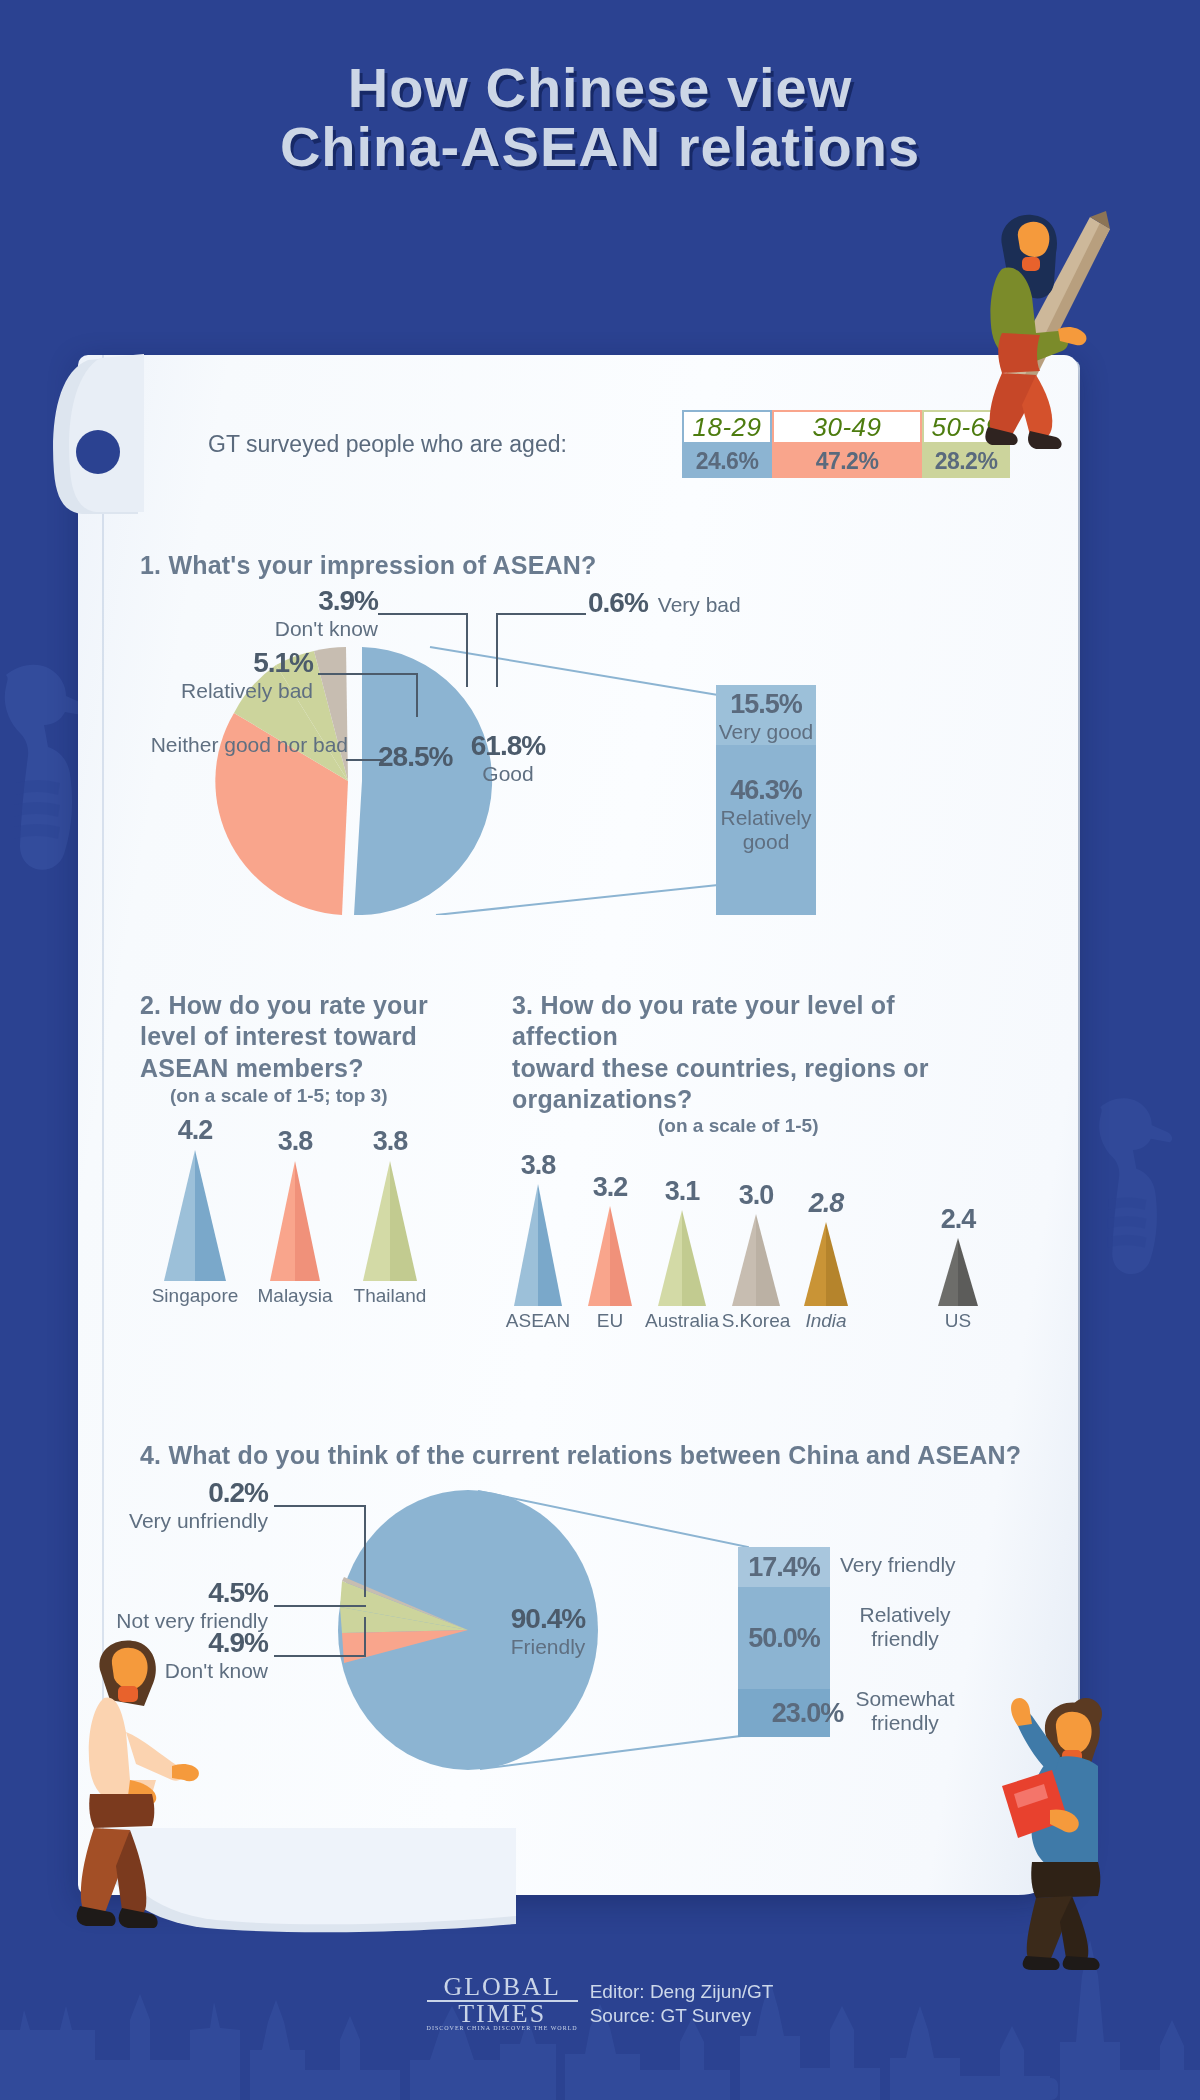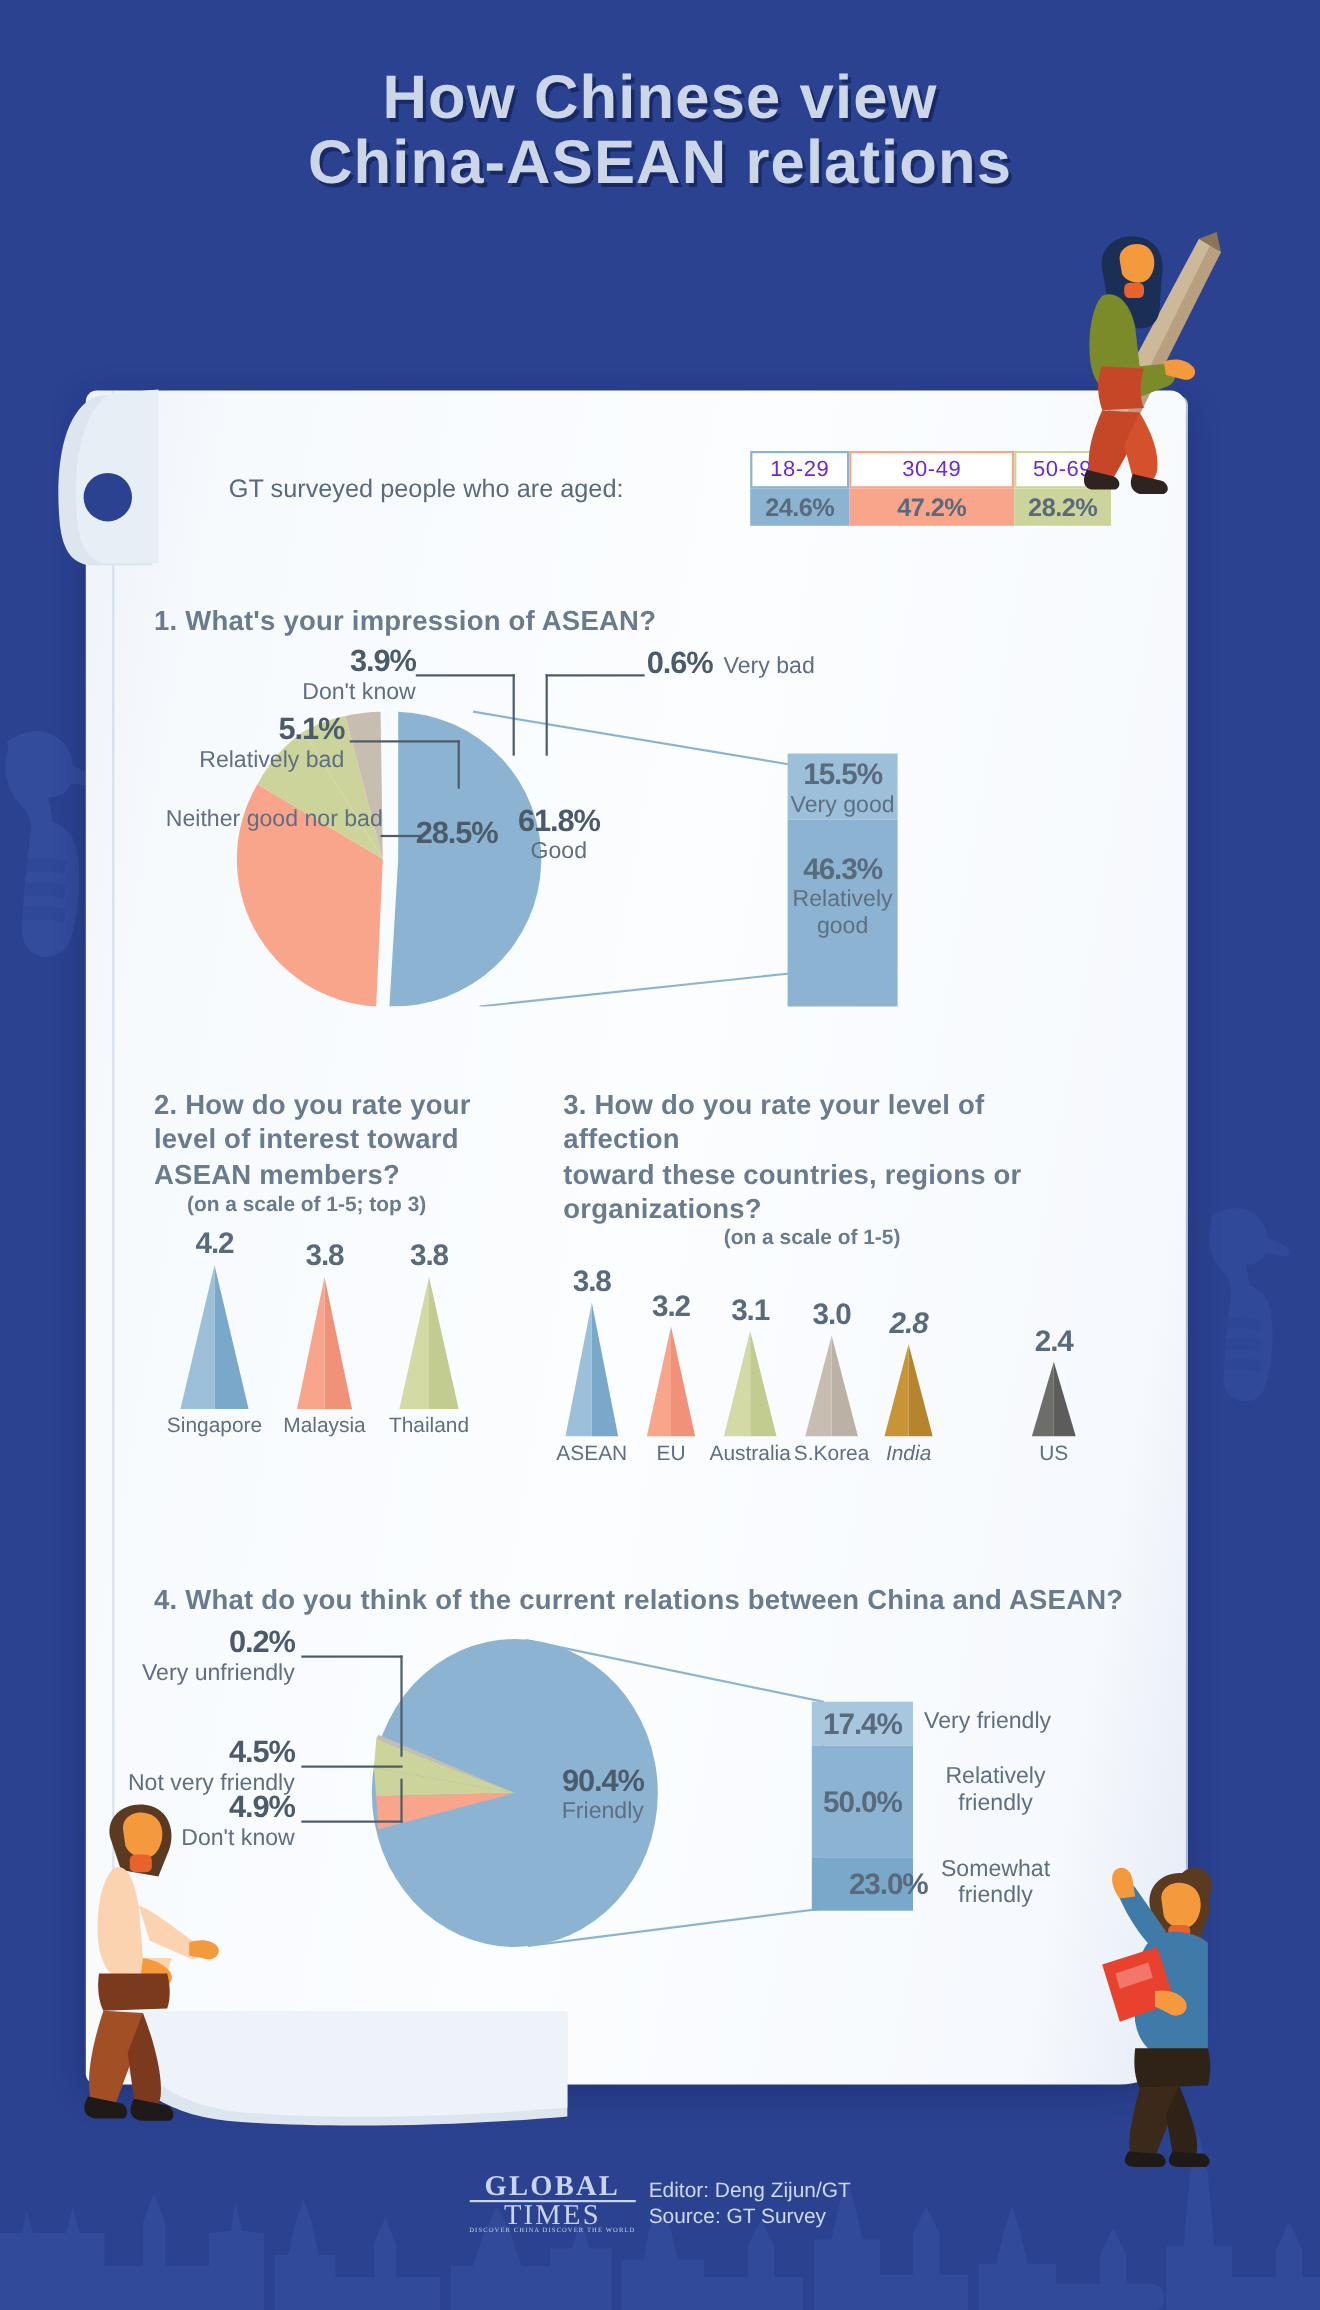--- a/index.html
+++ b/index.html
@@ -39,21 +39,21 @@
     background:linear-gradient(90deg,#dde5f1,#c9d5e6);border-radius:0 8px 40px 0;z-index:2;}
 
   
   .content{position:absolute;left:78px;top:355px;width:1000px;height:1540px;z-index:5;}
 
   .age-row{position:absolute;left:130px;top:55px;width:850px;display:flex;align-items:center;}
   .age-q{font-size:23px;color:#5a6a7d;font-family:"Liberation Sans",sans-serif;}
   .age-bar{display:flex;margin-left:auto;margin-right:48px;}
   .age-seg{display:flex;flex-direction:column;}
   .age-top{height:34px;background:#ffffff;border:2px solid;display:flex;align-items:center;justify-content:center;
-           font-size:20px;color:#6d28d9;letter-spacing:.5px;}
+           font-size:26px;color:#4d7c0f;letter-spacing:.5px;font-style:italic;}
   .age-bot{height:34px;display:flex;align-items:center;justify-content:center;
            font-size:23px;font-weight:bold;color:#5a6a7d;letter-spacing:-.5px;}
 
   .q-head{position:absolute;font-size:25px;font-weight:bold;color:#6a7b8f;letter-spacing:.2px;line-height:1.25;}
   .q-sub{position:absolute;font-size:19px;font-weight:bold;color:#6a7b8f;}
 
   .pct-big{font-size:28px;font-weight:bold;color:#4c5b6b;letter-spacing:-1px;}
   .lbl-sm{font-size:21px;color:#5f6f81;line-height:1.15;}
 
   .leader{position:absolute;background:#4c5b6b;}
@@ -61,21 +61,21 @@
   .panel-txt{position:absolute;text-align:center;pointer-events:none;}
   .panel-pct{font-size:27px;font-weight:bold;color:#5a6a7d;letter-spacing:-1px;}
   .panel-lbl{font-size:21px;color:#5f6f81;line-height:1.12;}
 
   .tri-val{font-size:27px;font-weight:bold;color:#5a6a7d;letter-spacing:-1px;text-align:center;}
   .tri-name{font-size:19px;color:#5f6f81;text-align:center;white-space:nowrap;}
 
   .footer{position:absolute;left:0;top:1975px;width:1200px;z-index:7;display:flex;
           justify-content:center;align-items:center;gap:12px;}
   .gt-logo{color:#c9d4e8;font-family:"Liberation Serif",serif;text-align:center;line-height:.95;}
-  .gt-logo .g1{font-size:26px;letter-spacing:2px;border-bottom:2px solid #c9d4e8;font-weight:bold;}
+  .gt-logo .g1{font-size:26px;letter-spacing:2px;border-bottom:2px solid #c9d4e8;}
   .gt-logo .g2{font-size:26px;letter-spacing:2px;}
   .gt-logo .g3{font-size:6px;letter-spacing:1px;}
   .credit{color:#cdd8ea;font-size:19px;line-height:1.25;}
 </style>
 </head>
 <body>
 
 <div class="bg-wrap">
 
   <svg class="merlion" style="left:-6px;top:645px;width:140px;height:230px;" viewBox="0 0 140 230">

